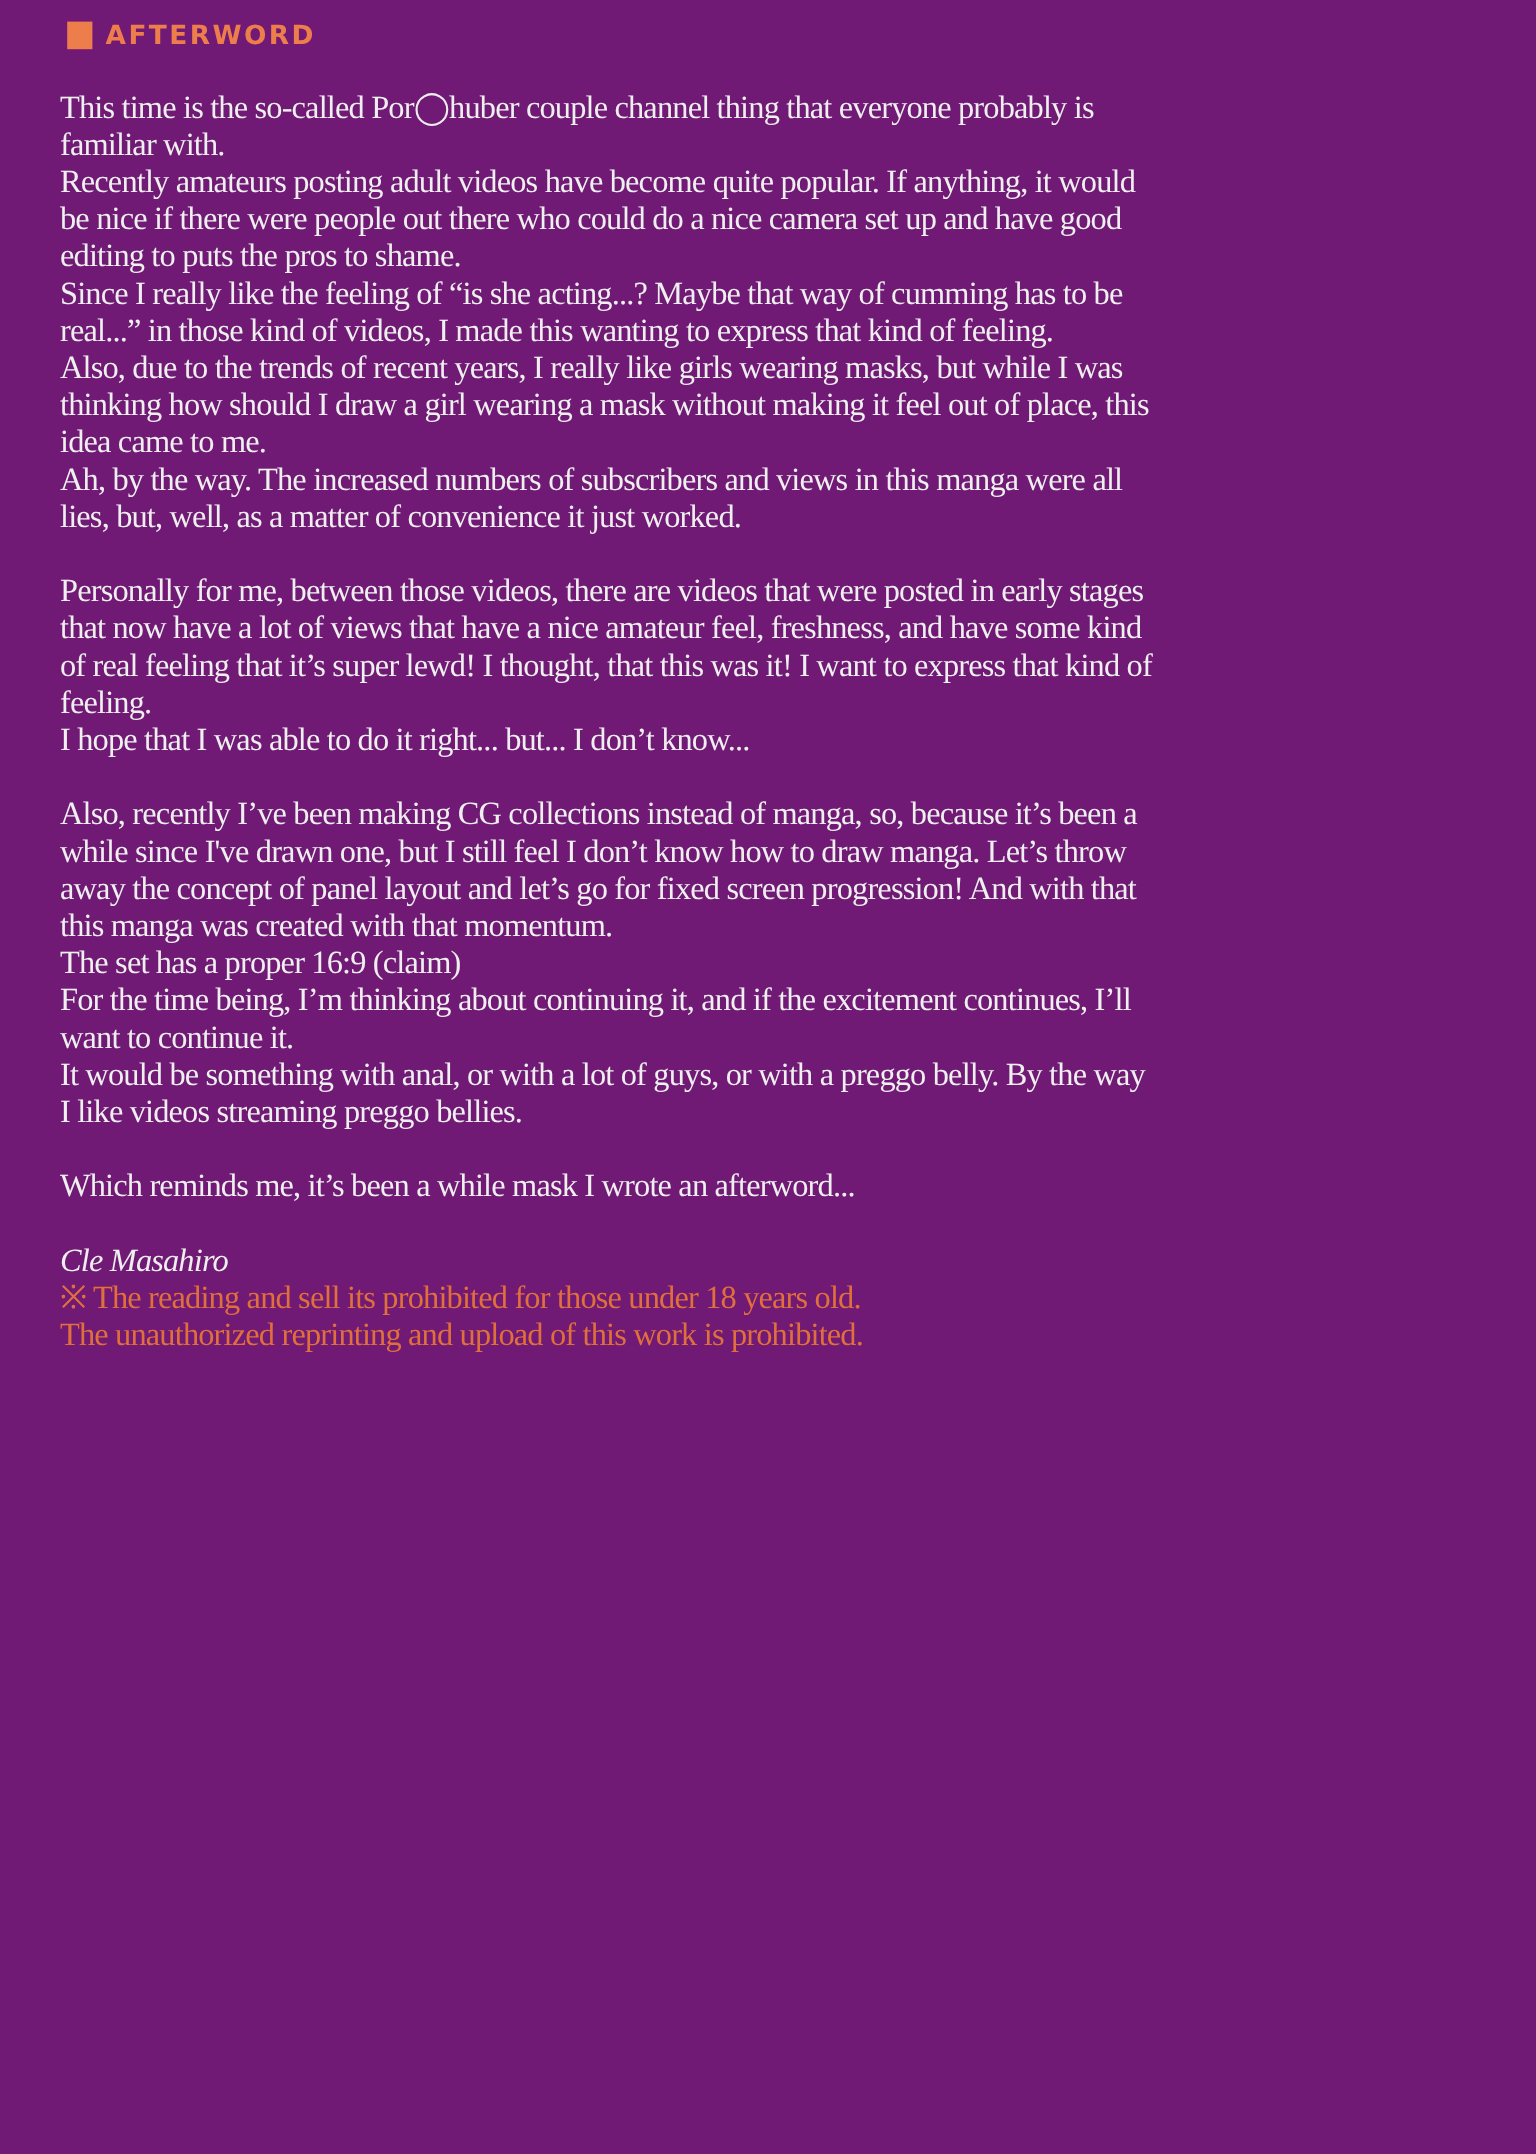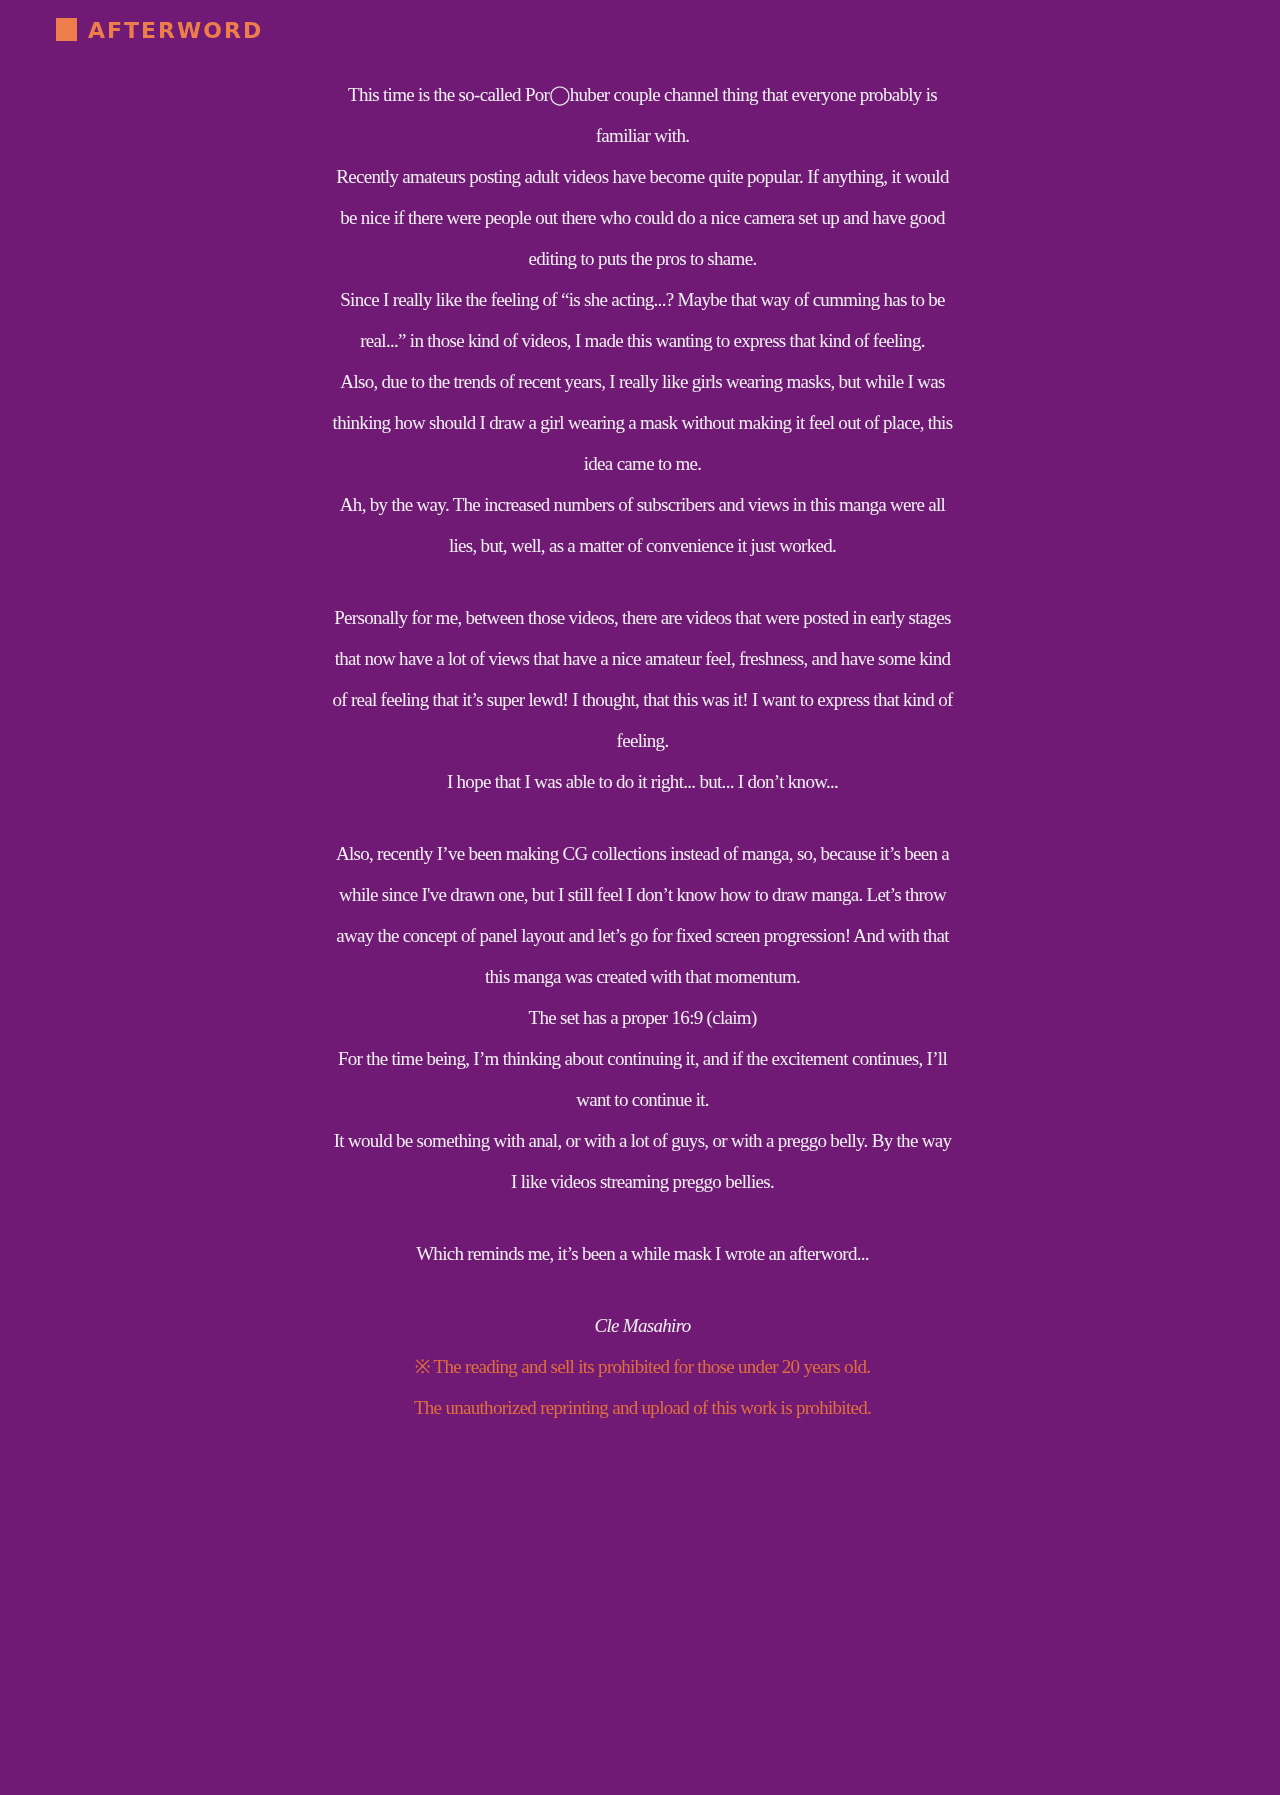--- a/index.html
+++ b/index.html
@@ -38,24 +38,23 @@
     color: #ee7d4c;
     line-height: 23px;
     padding-top: 2px;
   }
   .text-column {
     position: absolute;
     left: 50px;
     top: 74px;
     width: 1185px;
     color: #efefef;
-    font-size: 19px;
-    line-height: 41px;
+    font-size: 27px;
+    line-height: 31px;
     letter-spacing: -0.7px;
-    text-align: center;
   }
   .text-column p {
     margin: 0 0 31px 0;
     white-space: pre-line;
   }
   .signature {
     margin: 0 !important;
     font-style: italic;
   }
   .notice {
@@ -96,17 +95,17 @@
 while since I've drawn one, but I still feel I don’t know how to draw manga. Let’s throw
 away the concept of panel layout and let’s go for fixed screen progression! And with that
 this manga was created with that momentum.
 The set has a proper 16:9 (claim)
 For the time being, I’m thinking about continuing it, and if the excitement continues, I’ll
 want to continue it.
 It would be something with anal, or with a lot of guys, or with a preggo belly. By the way
 I like videos streaming preggo bellies.</p>
     <p>Which reminds me, it’s been a while mask I wrote an afterword...</p>
     <p class="signature">Cle Masahiro</p>
-    <p class="notice">※ The reading and sell its prohibited for those under 20 years old.</p>
+    <p class="notice">※ The reading and sell its prohibited for those under 18 years old.</p>
     <p class="notice">The unauthorized reprinting and upload of this work is prohibited.</p>
   </div>
 
 </div>
 
 </body></html>

